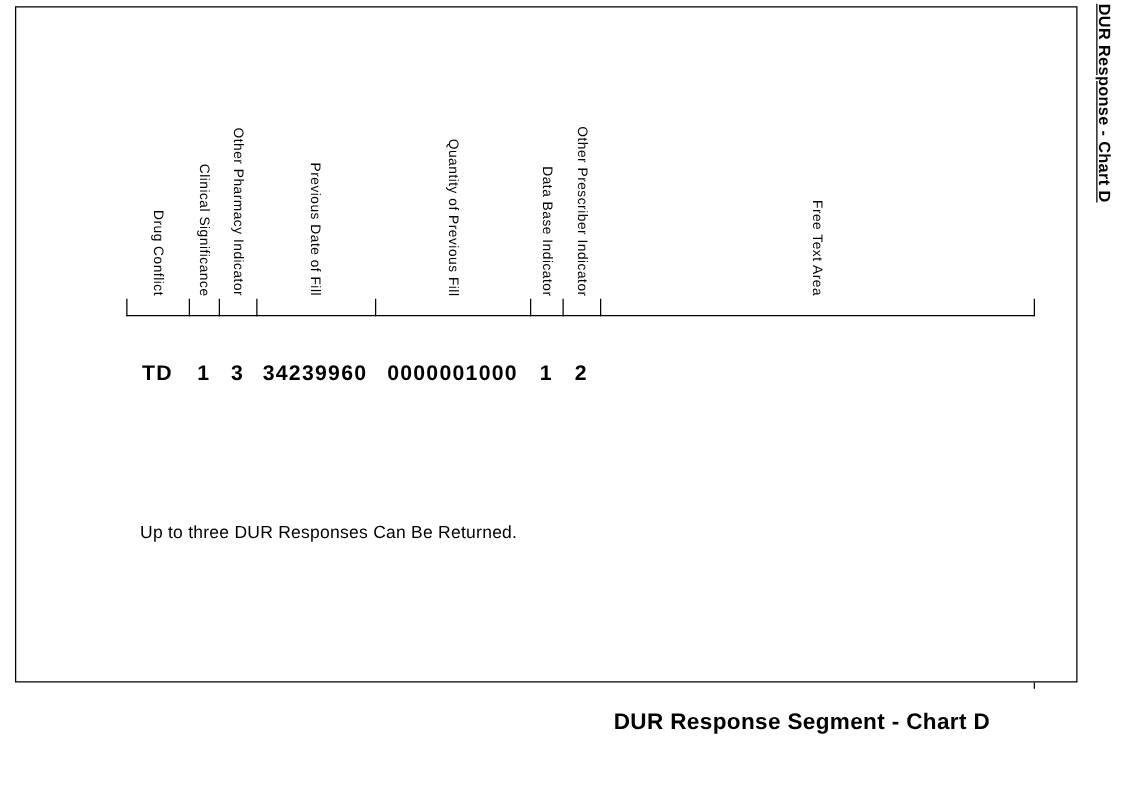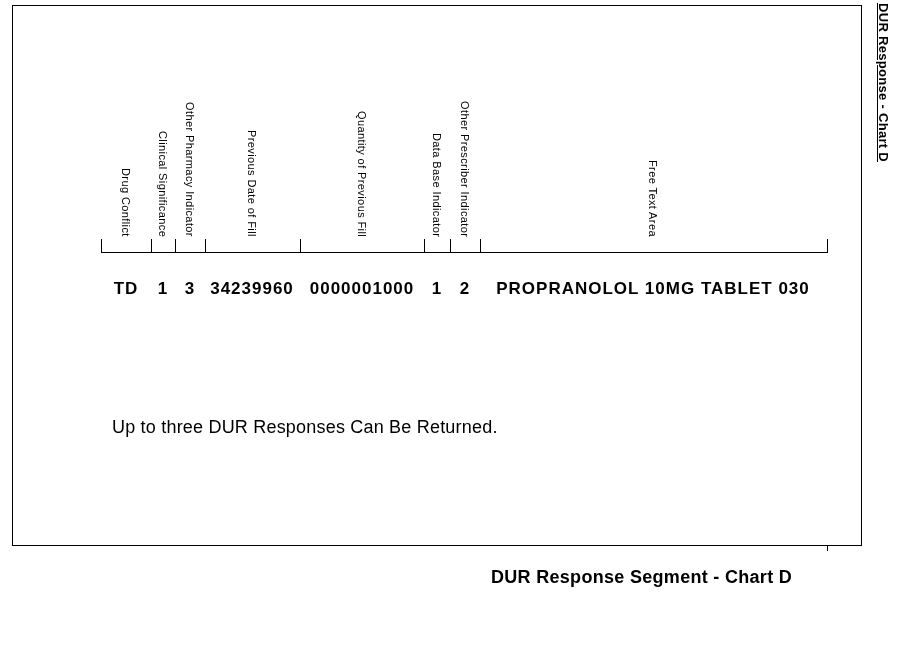--- a/index.html
+++ b/index.html
@@ -48,31 +48,31 @@
   }
   .tick {
     position: absolute;
     top: 239px;
     width: 1px;
     height: 14px;
     background: #000000;
   }
   .dval {
     position: absolute;
-    top: 279px;
+    top: 289px;
     transform: translateX(-50%);
     font-weight: bold;
     font-size: 17px;
     letter-spacing: 1px;
     white-space: nowrap;
   }
   .note {
     position: absolute;
     left: 112px;
-    font-size: 18px;
+    font-size: 14px;
     letter-spacing: 0.2px;
     white-space: nowrap;
   }
   .note-1 { top: 417px; }
   .note-2 { top: 447px; }
   .pb-tick {
     position: absolute;
     left: 827px;
     top: 546px;
     width: 1px;
@@ -128,21 +128,20 @@
   <div class="tick" style="left:480px"></div>
   <div class="tick" style="left:827px"></div>
 
   <div class="dval" style="left:126px">TD</div>
   <div class="dval" style="left:163px">1</div>
   <div class="dval" style="left:190px">3</div>
   <div class="dval" style="left:252px">34239960</div>
   <div class="dval" style="left:362px">0000001000</div>
   <div class="dval" style="left:437px">1</div>
   <div class="dval" style="left:465px">2</div>
-  <div class="dval" style="left:653px">PROPRANOLOL 10MG TABLET 030</div>
 
   <div class="note note-1">Up to three DUR Responses Can Be Returned.</div>
 
   <div class="pb-tick"></div>
 
   <div class="side-title">DUR Response - Chart D</div>
 
   <div class="caption">DUR Response Segment - Chart D</div>
 
 </div>

